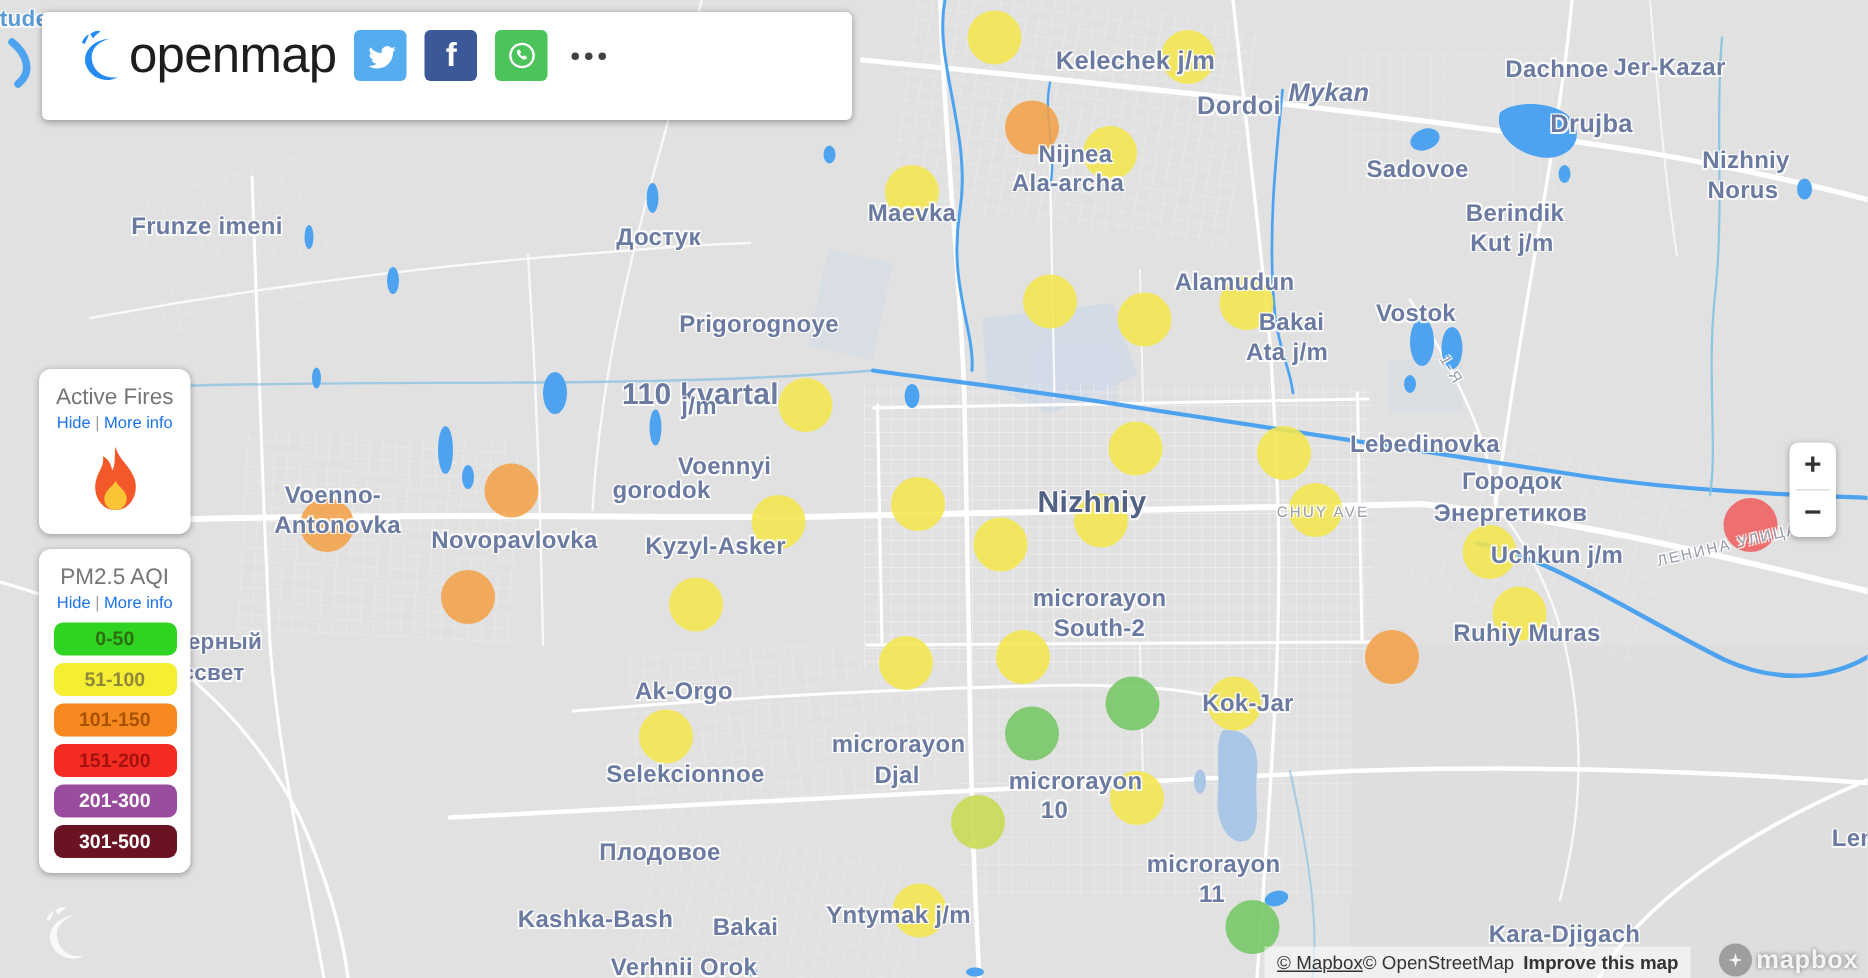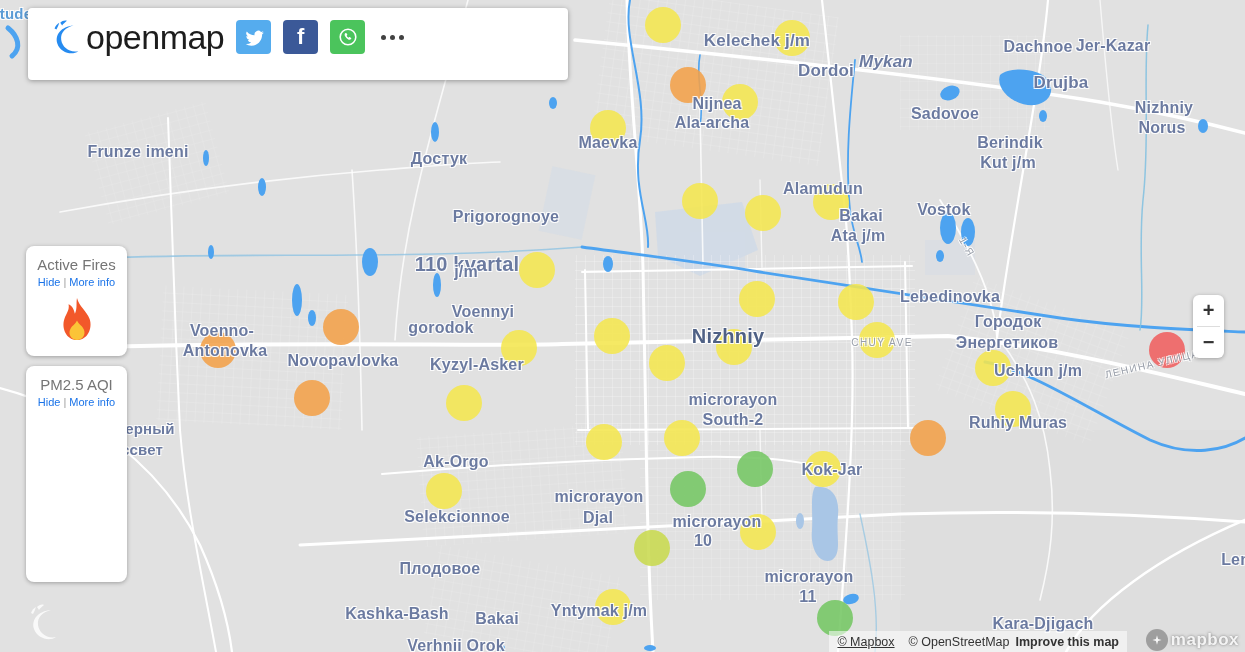--- a/index.html
+++ b/index.html
@@ -56,21 +56,21 @@
     color:#333;cursor:pointer;font-family:inherit;line-height:31px;padding:0;}
   .zoom-div{height:1px;background:#ddd;margin:0 4px;}
   
   .clarity-mark{position:absolute;left:22px;bottom:8px;z-index:3;display:flex;align-items:center;
     color:rgba(255,255,255,.8);pointer-events:none;}
   .clarity-text{font-size:46px;letter-spacing:1px;line-height:46px;}
   
   .attrib{position:absolute;right:118px;bottom:0;height:21px;background:rgba(255,255,255,.55);
     z-index:4;display:flex;align-items:center;padding:0 8px;font-size:12.5px;color:#333;}
   .attrib a{color:#333;font-weight:700;text-decoration:none;margin-left:6px;cursor:pointer;}
-  .attrib span{margin-left:14px;}
+  .attrib span{margin-left:0;}
   .mapbox-logo{position:absolute;right:6px;bottom:1px;z-index:4;display:flex;align-items:center;cursor:pointer;}
   .mb-circle{width:22px;height:22px;border-radius:50%;background:rgba(105,105,105,.55);
     display:flex;align-items:center;justify-content:center;}
   .mb-text{font-size:17px;font-weight:700;color:rgba(255,255,255,.88);margin-left:3px;
     letter-spacing:.5px;text-shadow:0 0 3px rgba(90,90,90,.8);}
 </style>
 </head>
 <body>
 
 <svg class="map-base" width="1245" height="652" viewBox="0 0 1245 652">
@@ -322,20 +322,28 @@
       <path d="M19 41 C13.5 41 10.5 35.5 12.5 31 C14 27.5 17 26.5 19 22.5 C21 26.5 24 27.5 25.5 31 C27.5 35.5 24.5 41 19 41 Z" fill="#fbc437"></path>
     </svg>
   </div>
 </div>
 
 <div class="side-card aqi-card">
   <div class="card-title">PM2.5 AQI</div>
   <div class="card-links">
     <a>Hide</a><span class="sep">|</span><a>More info</a>
   </div>
+  <div id="aqi-items">
+      <div class="aqi-pill" style="background: rgb(47, 211, 33); color: rgb(45, 110, 14);">0-50</div>
+      <div class="aqi-pill" style="background: rgb(246, 238, 51); color: rgb(144, 136, 58);">51-100</div>
+      <div class="aqi-pill" style="background: rgb(246, 137, 31); color: rgb(168, 82, 0);">101-150</div>
+      <div class="aqi-pill" style="background: rgb(245, 44, 33); color: rgb(163, 18, 16);">151-200</div>
+      <div class="aqi-pill" style="background: rgb(154, 76, 158); color: rgb(255, 255, 255);">201-300</div>
+      <div class="aqi-pill" style="background: rgb(106, 20, 35); color: rgb(255, 255, 255);">301-500</div>
+    </div>
 </div>
 
 <div class="zoom-ctl">
   <button class="zoom-btn">+</button>
   <div class="zoom-div"></div>
   <button class="zoom-btn">−</button>
 </div>
 
 <div class="attrib">
   <span style="margin-left:0;text-decoration:underline;">© Mapbox</span>

